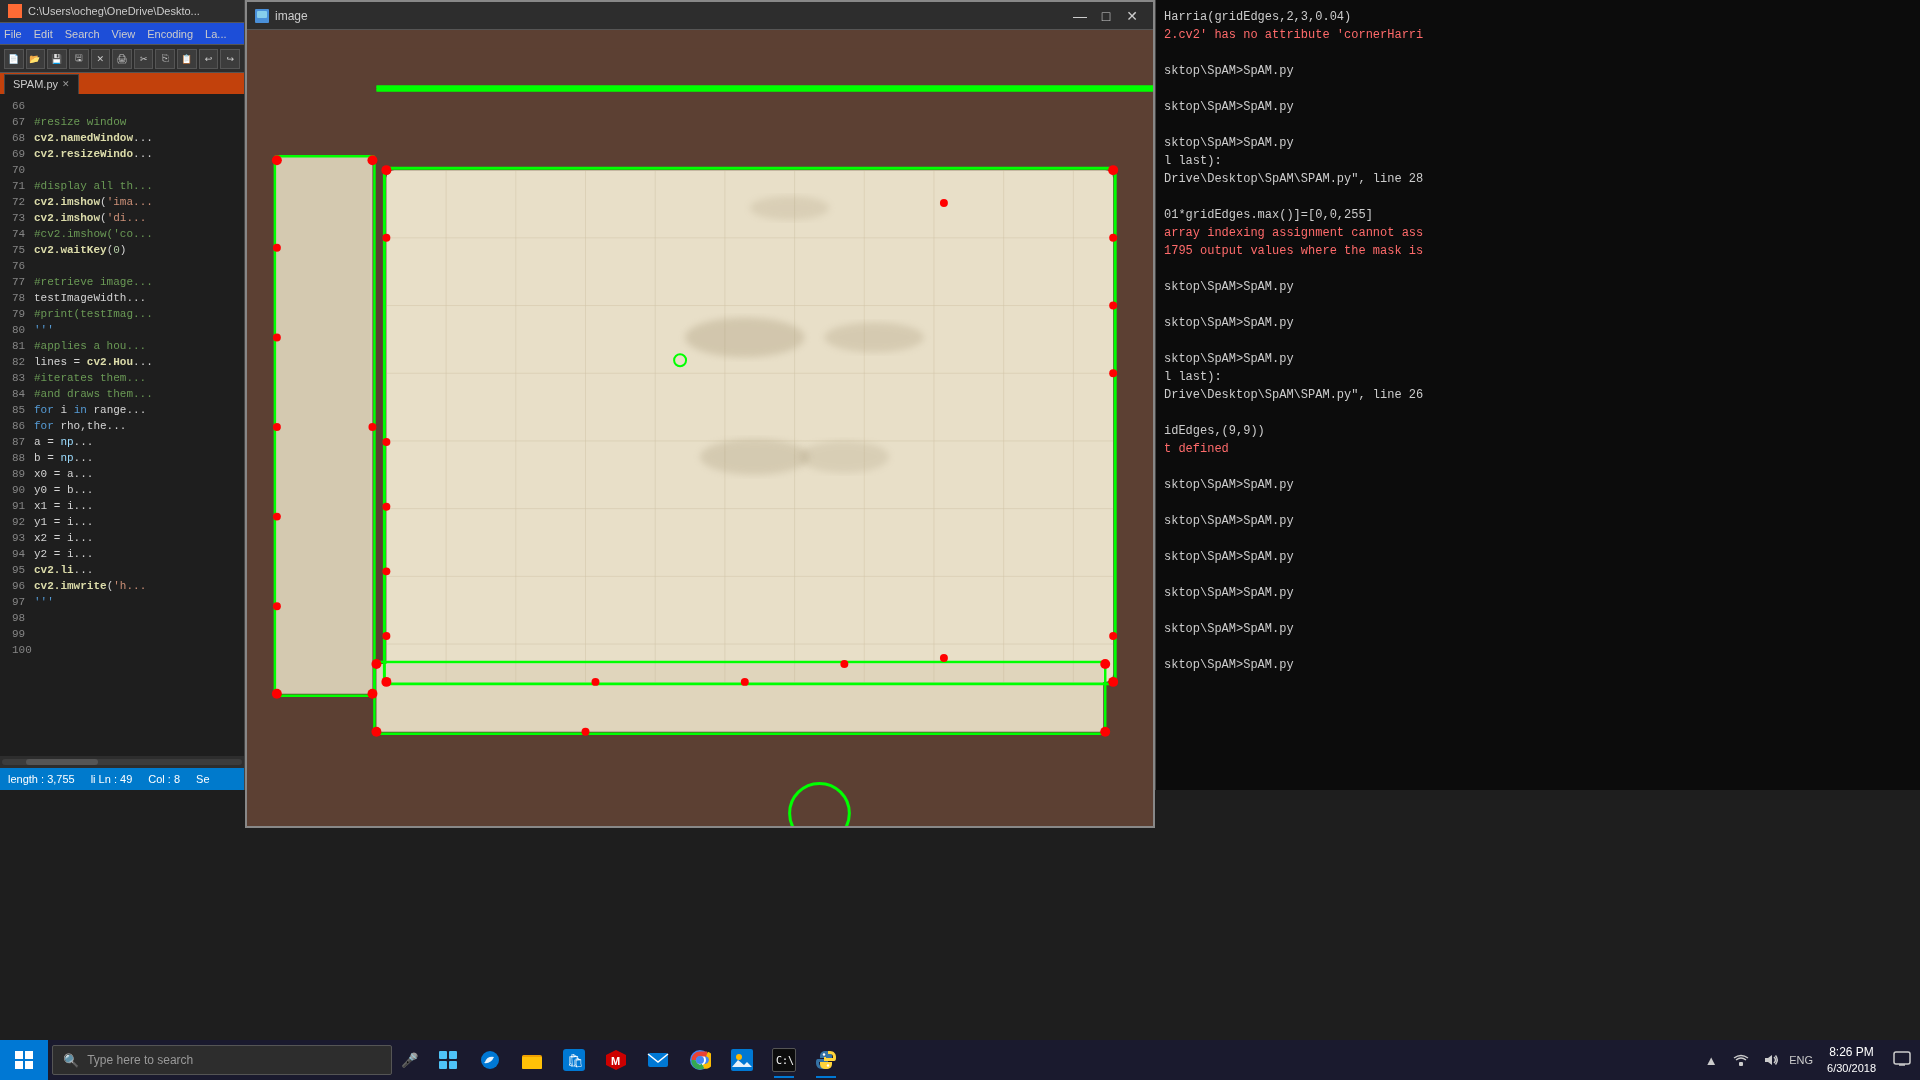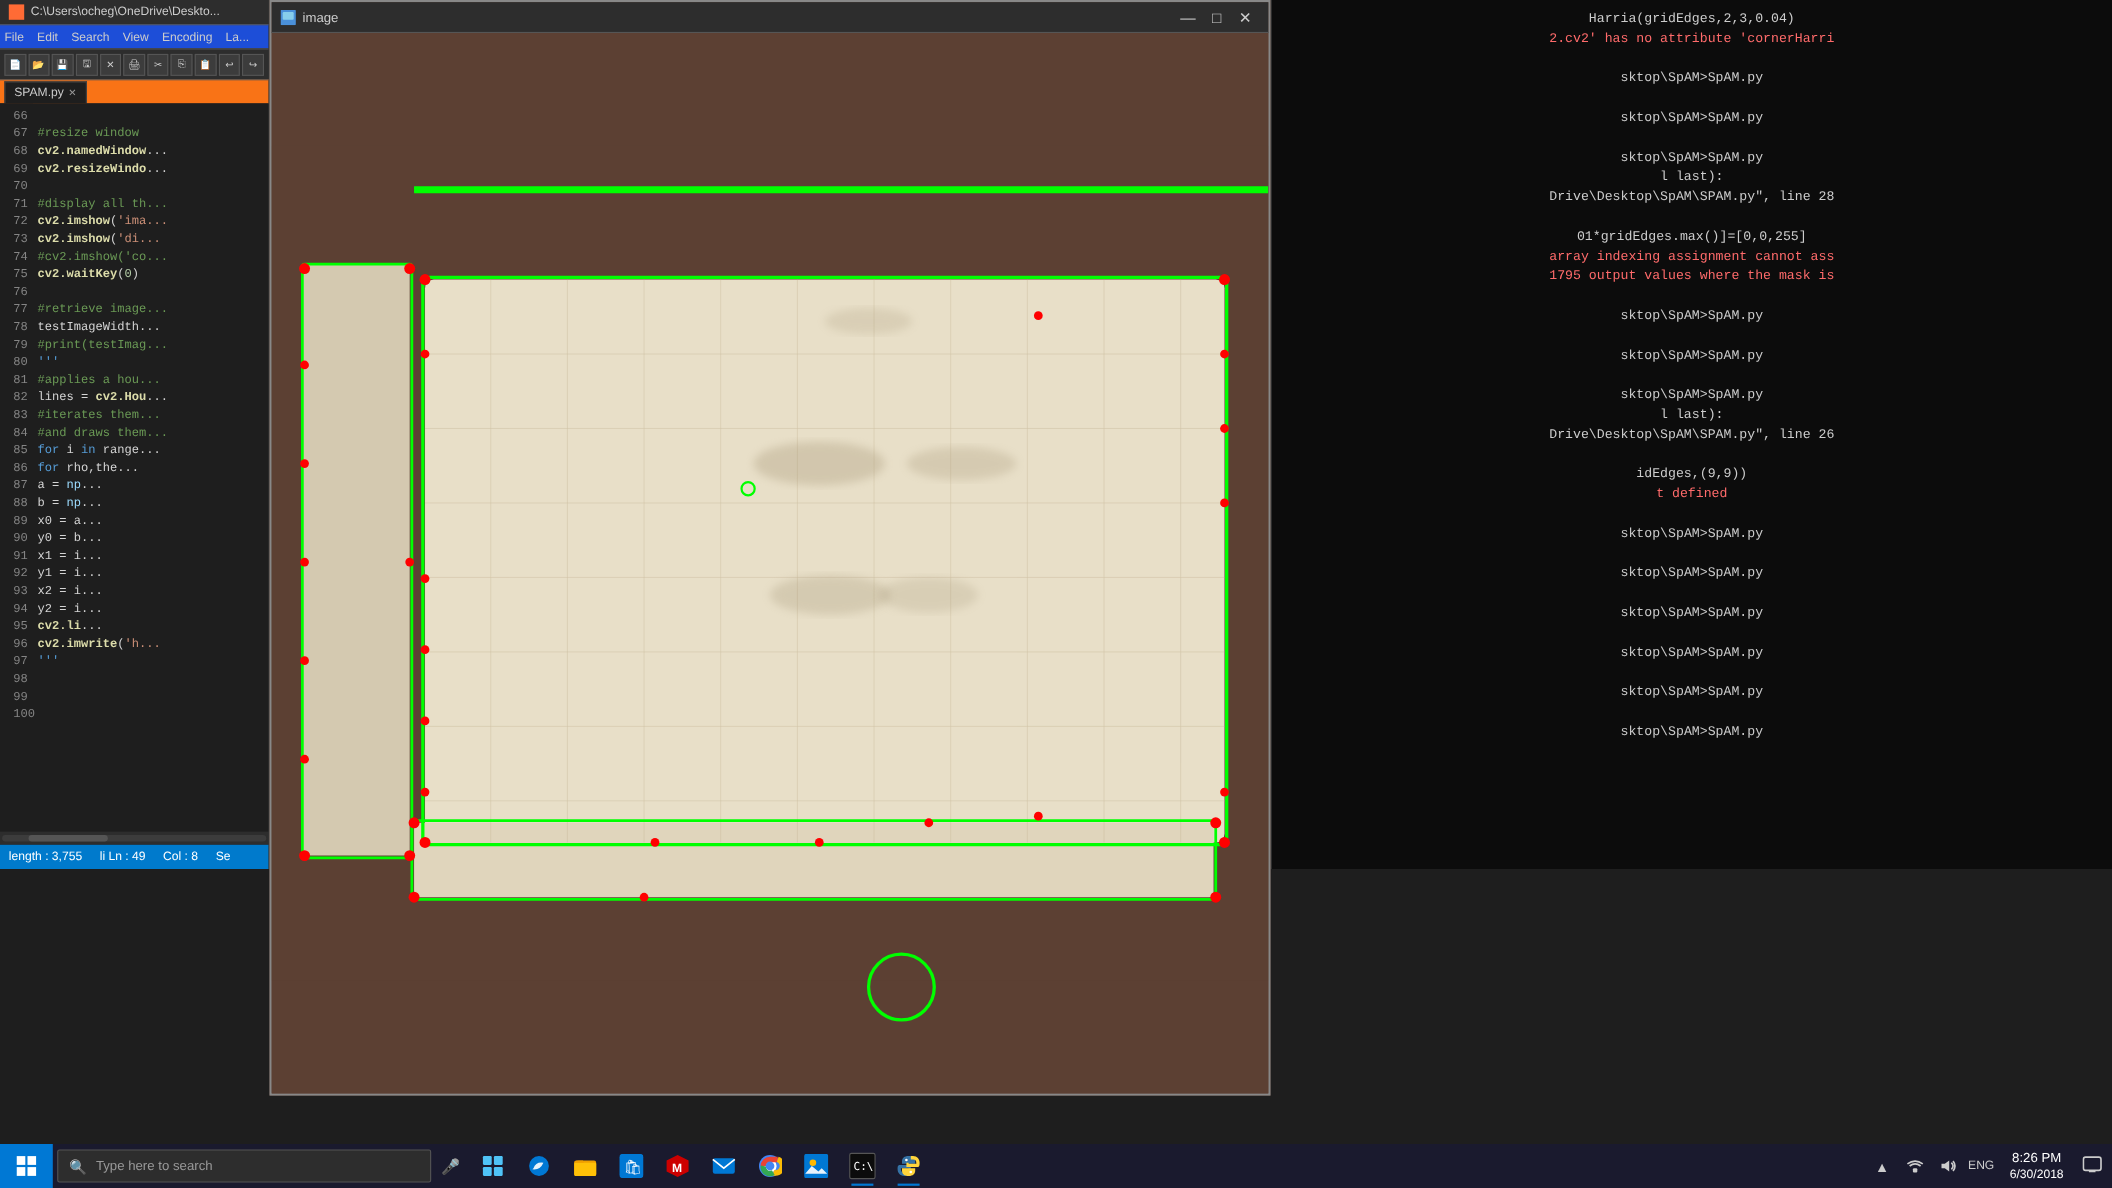--- a/index.html
+++ b/index.html
@@ -12,21 +12,21 @@
     .top-area { display: flex; flex: 1; position: relative; }
 
     
     .code-editor { width: 245px; height: 790px; background: #1e1e1e; border-right: 1px solid #444; display: flex; flex-direction: column; }
     .editor-titlebar { background: #2d2d2d; height: 22px; display: flex; align-items: center; padding: 0 8px; font-size: 11px; color: #ccc; overflow: hidden; white-space: nowrap; }
     .editor-titlebar .icon { width: 14px; height: 14px; background: #ff6b35; margin-right: 6px; display: inline-block; }
     .editor-menubar { background: #1d4ed8; height: 22px; display: flex; align-items: center; padding: 0 4px; border-top: 1px solid #555; }
     .editor-menubar span { font-size: 11px; color: #ccc; margin-right: 12px; cursor: pointer; }
     .editor-toolbar { background: #2d2d2d; height: 28px; display: flex; align-items: center; padding: 0 4px; border-top: 1px solid #555; gap: 2px; }
     .toolbar-btn { width: 20px; height: 20px; background: #3c3c3c; border: 1px solid #555; display: flex; align-items: center; justify-content: center; font-size: 9px; color: #ccc; cursor: pointer; }
-    .editor-tabs { background: #f97316; height: 22px; display: flex; align-items: center; padding: 0 4px; border-top: 1px solid #555; }
+    .editor-tabs { background: #c2410c; height: 22px; display: flex; align-items: center; padding: 0 4px; border-top: 1px solid #555; }
     .editor-tab { background: #1e1e1e; border: 1px solid #444; border-bottom: none; padding: 0 8px; height: 20px; display: flex; align-items: center; font-size: 11px; color: #ccc; gap: 4px; }
     .editor-tab .close-x { font-size: 9px; color: #999; }
     .editor-content { flex: 1; background: #1e1e1e; overflow: hidden; display: flex; }
     .line-numbers { width: 30px; background: #1e1e1e; padding: 4px 12px; text-align: right; padding-right: 6px; }
     .line-numbers span { display: block; font-size: 11px; color: #858585; line-height: 16px; font-family: 'Courier New', monospace; }
     .code-content { flex: 1; padding: 4px 4px; overflow: hidden; }
     .code-line { font-size: 11px; line-height: 16px; font-family: 'Courier New', monospace; white-space: nowrap; }
     .kw { color: #569cd6; }
     .fn { color: #dcdcaa; font-weight: bold; }
     .st { color: #ce9178; }
@@ -34,30 +34,30 @@
     .nm { color: #9cdcfe; }
     .num { color: #b5cea8; }
     .plain { color: #d4d4d4; }
     .editor-statusbar { height: 22px; background: #007acc; display: flex; align-items: center; padding: 0 8px; gap: 16px; }
     .editor-statusbar span { font-size: 11px; color: white; }
     .editor-scrollbar-h { height: 12px; background: #2d2d2d; display: flex; align-items: center; padding: 0 2px; }
     .scrollbar-track { flex: 1; height: 6px; background: #3c3c3c; border-radius: 3px; position: relative; }
     .scrollbar-thumb { position: absolute; left: 10%; width: 30%; height: 100%; background: #555; border-radius: 3px; }
 
     
-    .image-window { position: absolute; left: 245px; top: 0; width: 910px; height: 996px; background: #5c4033; border: 2px solid #888; display: flex; flex-direction: column; z-index: 10; }
+    .image-window { position: absolute; left: 245px; top: 0; width: 910px; height: 828px; background: #5c4033; border: 2px solid #888; display: flex; flex-direction: column; z-index: 10; }
     .image-titlebar { height: 28px; background: #2d2d2d; display: flex; align-items: center; padding: 0 8px; border-bottom: 1px solid #555; }
     .title-icon { width: 14px; height: 14px; margin-right: 6px; }
     .image-title { font-size: 12px; color: #ccc; flex: 1; }
     .win-btn { width: 26px; height: 20px; display: flex; align-items: center; justify-content: center; font-size: 14px; color: #ccc; cursor: pointer; background: transparent; border: none; }
     .image-body { flex: 1; position: relative; overflow: hidden; background: #5c4033; }
 
     
     .terminal { position: absolute; right: 0; top: 0; width: 765px; height: 790px; background: #0c0c0c; border-left: 1px solid #444; overflow: hidden; }
-    .terminal-content { padding: 8px; font-family: 'Courier New', monospace; font-size: 12px; color: #ccc; line-height: 18px; text-align: center; }
+    .terminal-content { padding: 8px; font-family: 'Courier New', monospace; font-size: 12px; color: #ccc; line-height: 18px; }
     .terminal-line { white-space: pre; }
     .t-prompt { color: #cccccc; }
     .t-error { color: #ff6b6b; }
     .t-info { color: #cccccc; }
 
     
     .taskbar { height: 40px; background: #1a1a2e; display: flex; align-items: center; padding: 0; position: absolute; bottom: 0; left: 0; right: 0; z-index: 100; }
     .taskbar-start { width: 48px; height: 40px; display: flex; align-items: center; justify-content: center; background: #0078d4; cursor: pointer; }
     .taskbar-start svg { width: 18px; height: 18px; }
     .taskbar-search { display: flex; align-items: center; background: #2d2d2d; border: 1px solid #555; height: 30px; width: 340px; margin: 0 4px; padding: 0 10px; border-radius: 2px; cursor: text; }

